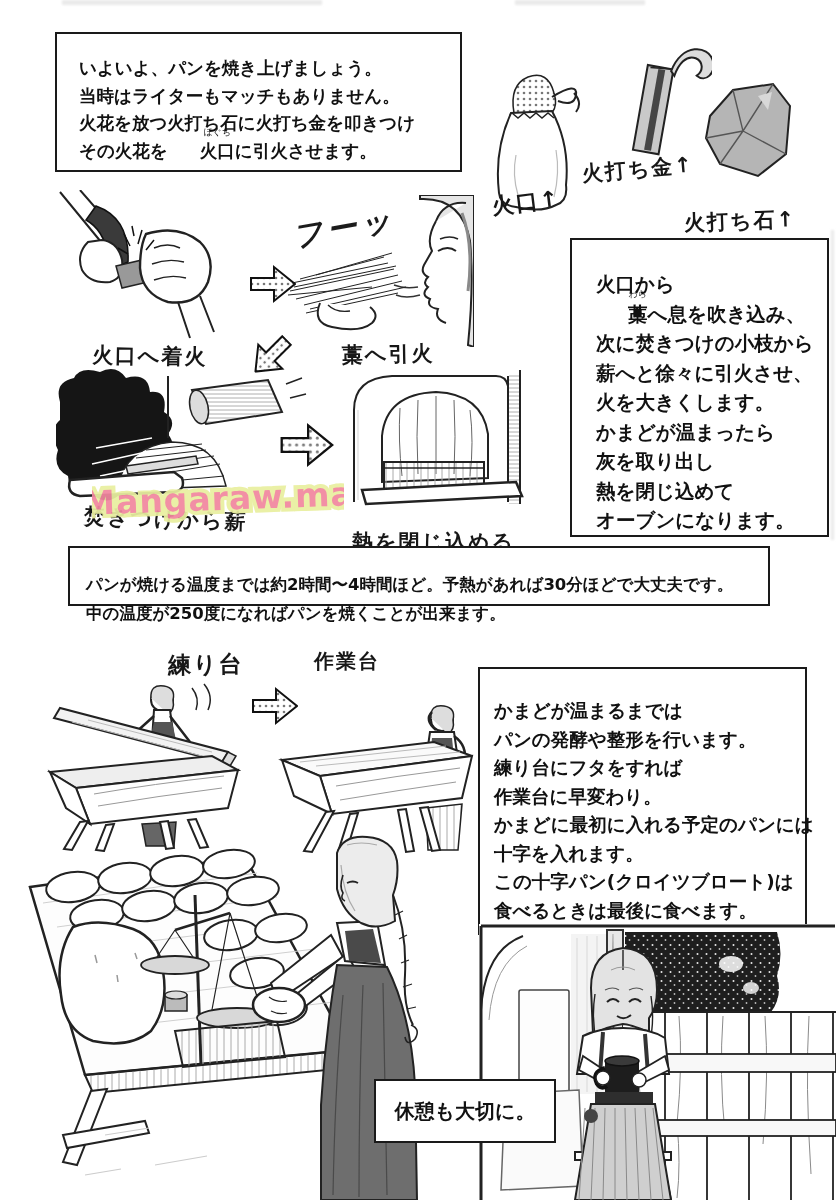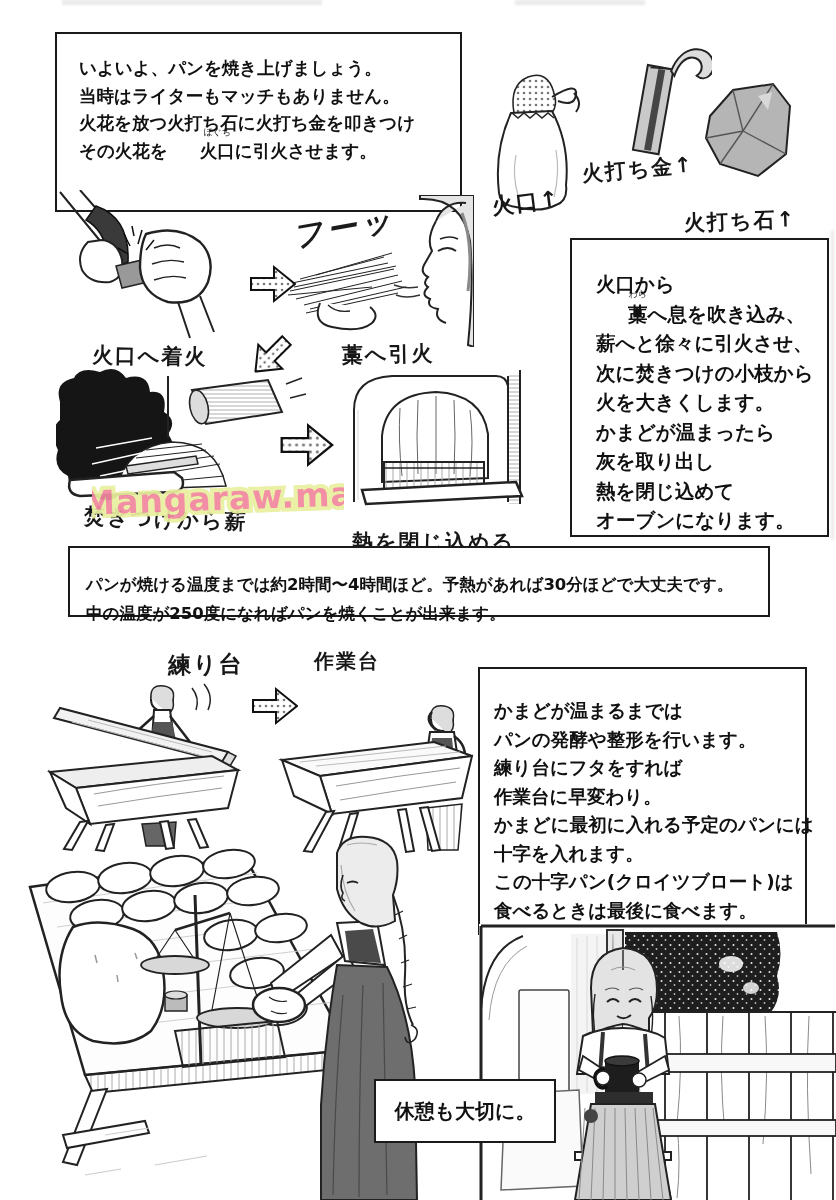--- a/index.html
+++ b/index.html
@@ -56,21 +56,21 @@
         <circle cx="2.5" cy="3" r="1" fill="#e8e8e8"></circle>
         <circle cx="6.5" cy="7" r="0.9" fill="#bbb"></circle>
       </pattern>
     </defs>
   </svg>
 
   <div class="edge-artifact" style="left:62px;top:0;width:260px;height:5px"></div>
   <div class="edge-artifact" style="left:515px;top:0;width:130px;height:5px"></div>
   <div class="edge-artifact" style="left:831px;top:230px;width:3px;height:310px"></div>
 
-  <div class="tbox" style="left:55px;top:32px;width:407px;height:180px;padding:21px 0 0 22px;font-size:17.5px;line-height:27.5px">
+  <div class="tbox" style="left:55px;top:32px;width:407px;height:140px;padding:21px 0 0 22px;font-size:17.5px;line-height:27.5px">
     <div class="tline">いよいよ、パンを焼き上げましょう。</div>
     <div class="tline">当時はライターもマッチもありません。</div>
     <div class="tline">火花を放つ火打ち石に火打ち金を叩きつけ</div>
     <div class="tline"><span>その火花を</span><span class="ruby"><span class="rt">ほぐち</span><span>火口</span></span><span>に引火させます。</span></div>
   </div>
 
   <svg class="abs" style="left:486px;top:55px" width="95" height="165" viewBox="0 0 95 165">
     <path d="M28,58 Q23,30 42,22 Q62,15 68,38 Q72,50 66,58 Z" fill="url(#pDots)" stroke="#222" stroke-width="1.5"></path>
     <path d="M25,58 Q8,95 13,138 Q14,150 30,152 Q55,158 70,150 Q82,146 80,130 Q84,90 66,56 Z" fill="#fff" stroke="#222" stroke-width="2"></path>
     <path d="M26,58 l6,5 6,-5 6,5 6,-5 6,5 6,-5 6,5" stroke="#222" stroke-width="1.5" fill="none"></path>
@@ -94,22 +94,22 @@
     <polygon points="60,20 74,16 70,34" fill="#d8d8d8"></polygon>
   </svg>
 
   <div class="hand" style="left:582px;top:160px;font-size:21px;transform:rotate(-5deg)">火打ち金↑</div>
   <div class="hand" style="left:492px;top:192px;font-size:22px;transform:rotate(-7deg)">火口↑</div>
   <div class="hand" style="left:684px;top:209px;font-size:21px;transform:rotate(-2deg)">火打ち石↑</div>
 
   <div class="tbox" style="left:570px;top:238px;width:259px;height:299px;padding:30px 0 0 24px;font-size:19.5px;line-height:29.5px">
     <div class="tline">火口から</div>
     <div class="tline"><span class="ruby"><span class="rt">わら</span><span>藁</span></span><span>へ息を吹き込み、</span></div>
+    <div class="tline">次に焚きつけの小枝から</div>
     <div class="tline">薪へと徐々に引火させ、</div>
-    <div class="tline">次に焚きつけの小枝から</div>
     <div class="tline">火を大きくします。</div>
     <div class="tline">かまどが温まったら</div>
     <div class="tline">灰を取り出し</div>
     <div class="tline">熱を閉じ込めて</div>
     <div class="tline">オーブンになります。</div>
   </div>
 
   <svg class="abs" style="left:58px;top:190px" width="178" height="150" viewBox="0 0 178 150">
     <path d="M2,2 L48,58 M22,0 L62,46" stroke="#222" stroke-width="2" fill="none"></path>
     <path d="M38,16 Q72,28 70,72 L52,80 Q50,42 28,30 Z" fill="#3a3a3a" stroke="#111" stroke-width="1.5"></path>
@@ -173,21 +173,21 @@
     <polygon points="14,120 168,112 174,126 18,134" fill="#fff" stroke="#222" stroke-width="2.5"></polygon>
   </svg>
 
   <div class="hand" style="left:84px;top:502px;font-size:21px;transform:rotate(2deg)">焚きつけから薪</div>
   <div class="hand" style="left:352px;top:528px;font-size:21px">熱を閉じ込める</div>
 
   <svg class="abs" style="left:92px;top:468px;opacity:.93" width="252" height="64" viewBox="0 0 252 64">
     <text x="126" y="42" text-anchor="middle" font-family="DejaVu Sans, sans-serif" font-size="33" font-weight="bold" letter-spacing="1" fill="#f2879f" stroke="#e9efa0" stroke-width="8" paint-order="stroke" transform="rotate(-2 126 34)">Mangaraw.ma</text>
   </svg>
 
-  <div class="tbox" style="left:68px;top:546px;width:702px;height:71px;padding:22px 0 0 16px;font-size:16.5px;line-height:29px">
+  <div class="tbox" style="left:68px;top:546px;width:702px;height:60px;padding:22px 0 0 16px;font-size:16.5px;line-height:29px">
     <div class="tline">パンが焼ける温度までは約2時間〜4時間ほど。予熱があれば30分ほどで大丈夫です。</div>
     <div class="tline">中の温度が250度になればパンを焼くことが出来ます。</div>
   </div>
 
   <div class="hand" style="left:168px;top:650px;font-size:23px;transform:rotate(-1deg)">練り台</div>
   <div class="hand" style="left:314px;top:648px;font-size:20px">作業台</div>
 
   <svg class="abs" style="left:42px;top:682px" width="215" height="170" viewBox="0 0 215 170">
     <circle cx="120" cy="18" r="11" fill="#fff" stroke="#222" stroke-width="2"></circle>
     <path d="M109,16 Q108,2 122,4 Q134,6 131,18 Q133,28 126,32" fill="#ddd" stroke="#222" stroke-width="1.5"></path>

